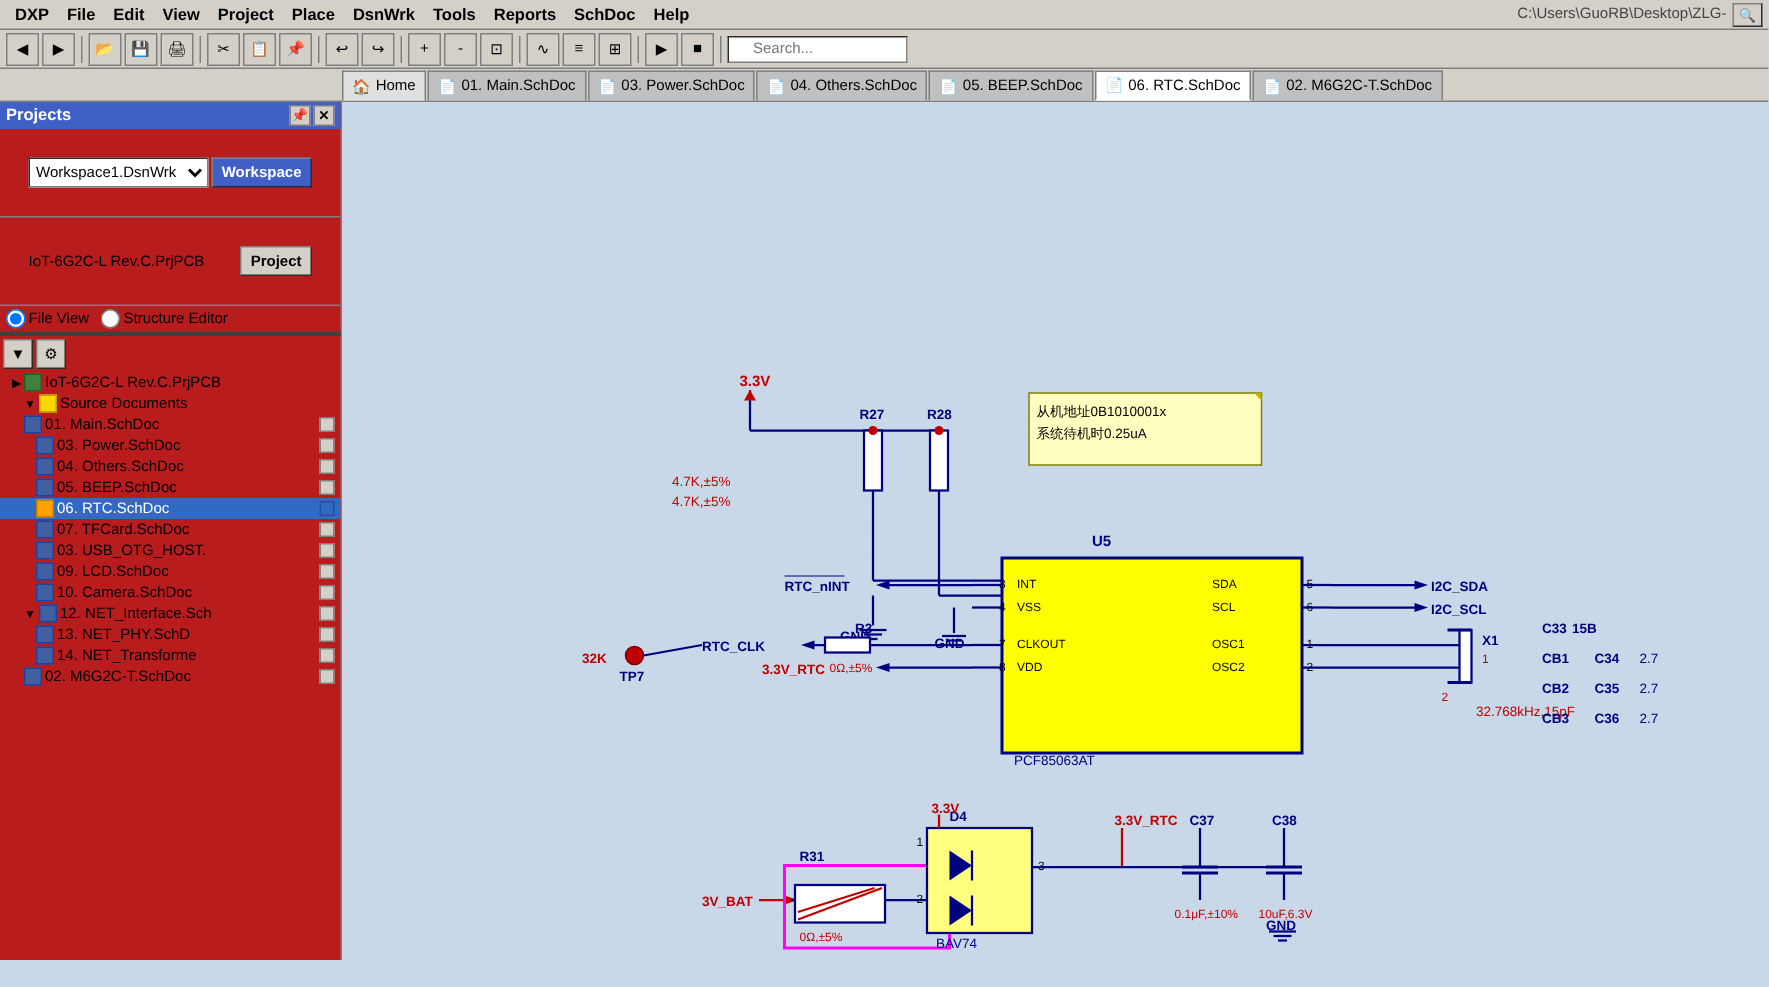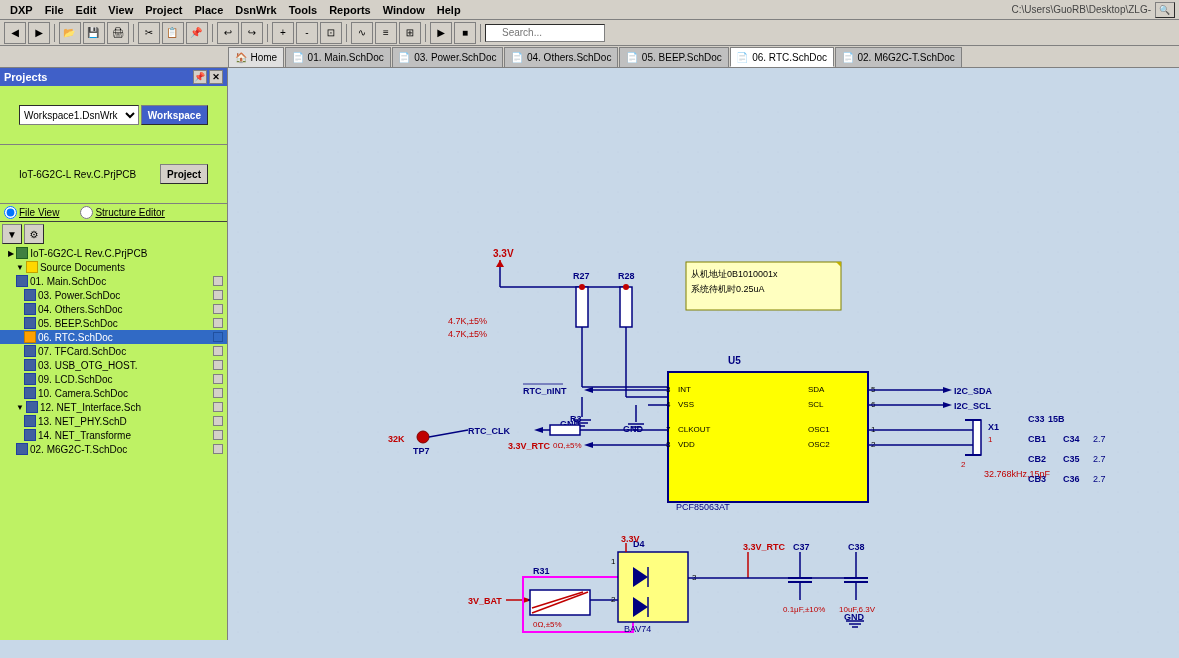--- a/index.html
+++ b/index.html
@@ -17,21 +17,21 @@
 
     
     .tab-bar { display: flex; align-items: flex-end; background: #d4d0c8; border-bottom: 1px solid #808080; height: 22px; padding-left: 238px; }
     .tab { display: flex; align-items: center; height: 20px; padding: 0 6px; border: 1px solid #808080; border-bottom: none; background: #c0c0c0; font-size: 10px; color: #000; cursor: pointer; margin-right: 1px; gap: 3px; }
     .tab.active { background: #ffffff; border-bottom: 1px solid #fff; }
 
     
     .main-layout { display: flex; height: calc(658px - 20px - 26px - 18px - 22px); }
 
     
-    .left-panel { width: 228px; background: #bef264; border-right: 1px solid #808080; display: flex; flex-direction: column; flex-shrink: 0; justify-content: space-between; }
+    .left-panel { width: 228px; background: #b91c1c; border-right: 1px solid #808080; display: flex; flex-direction: column; flex-shrink: 0; justify-content: space-between; }
     .panel-header { display: flex; align-items: center; justify-content: space-between; background: #4060c8; color: #fff; padding: 2px 4px; font-size: 11px; font-weight: bold; }
     .panel-header-btns { display: flex; gap: 2px; }
     .panel-header-btn { width: 14px; height: 14px; background: #d4d0c8; border: 1px solid #808080; display: flex; align-items: center; justify-content: center; font-size: 9px; cursor: pointer; color: #000; }
 
     
     .project-selector { display: flex; align-items: center; padding: 19px; gap: 2px; border-bottom: 1px solid #808080; }
     .project-dropdown { flex: 1; height: 20px; font-size: 10px; border: 1px inset #808080; background: #fff; }
     .project-btn { height: 20px; padding: 0 6px; background: #d4d0c8; border: 1px outset #808080; font-size: 10px; cursor: pointer; font-weight: bold; }
     .project-btn.active { background: #4060c8; color: #fff; }
 
@@ -41,21 +41,21 @@
     .file-entry.selected .file-icon { background: #ffa000; }
     .file-icon { width: 12px; height: 12px; flex-shrink: 0; }
     .folder-icon { background: #ffd700; border: 1px solid #c0a000; }
     .sch-icon { background: #4060a0; border: 1px solid #2040a0; }
     .pcb-icon { background: #408040; border: 1px solid #206020; }
     .tree-indent-1 { padding-left: 8px; }
     .tree-indent-2 { padding-left: 16px; }
     .tree-indent-3 { padding-left: 24px; }
 
     
-    .radio-area { display: flex; align-items: center; padding: 2px 4px; gap: 21px; border-bottom: 1px solid #404040; text-decoration: underline; }
+    .radio-area { display: flex; align-items: center; padding: 2px 4px; gap: 8px; border-bottom: 3px solid #404040; }
 
     
     .panel-toolbar { display: flex; align-items: center; padding: 2px; gap: 2px; }
     .panel-toolbar-btn { width: 20px; height: 20px; background: #d4d0c8; border: 1px outset #808080; display: flex; align-items: center; justify-content: center; font-size: 10px; cursor: pointer; }
 
     
     .schematic-area { flex: 1; background: #c8d8e8; position: relative; overflow: hidden; margin-top: 34px; }
 
     svg.schematic-svg { position: absolute; top: 0; left: 0; width: 100%; height: 100%; }
   </style>
@@ -65,21 +65,21 @@
 <div class="menu-bar">
   <span class="menu-item">DXP</span>
   <span class="menu-item">File</span>
   <span class="menu-item">Edit</span>
   <span class="menu-item">View</span>
   <span class="menu-item">Project</span>
   <span class="menu-item">Place</span>
   <span class="menu-item">DsnWrk</span>
   <span class="menu-item">Tools</span>
   <span class="menu-item">Reports</span>
-  <span class="menu-item">Window</span>
+  <span class="menu-item">SchDoc</span>
   <span class="menu-item">Help</span>
   <span style="flex:1"></span>
   <span style="font-size:10px;color:#444">C:\Users\GuoRB\Desktop\ZLG-</span>
   <span style="width:20px;height:16px;background:#d4d0c8;border:1px outset #808080;display:inline-flex;align-items:center;justify-content:center;cursor:pointer;font-size:9px;margin-left:4px">🔍</span>
 </div>
 
 <div class="toolbar">
   <button class="toolbar-btn">◀</button>
   <button class="toolbar-btn">▶</button>
   <div class="toolbar-separator"></div>

